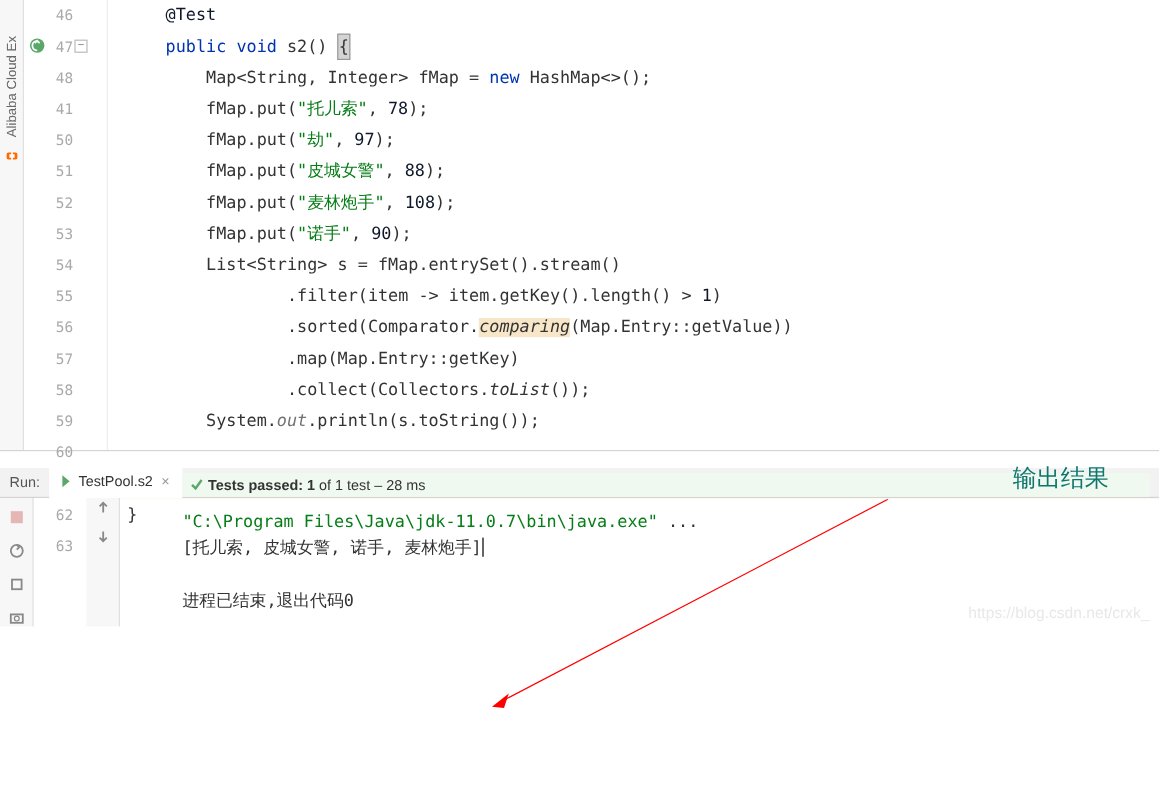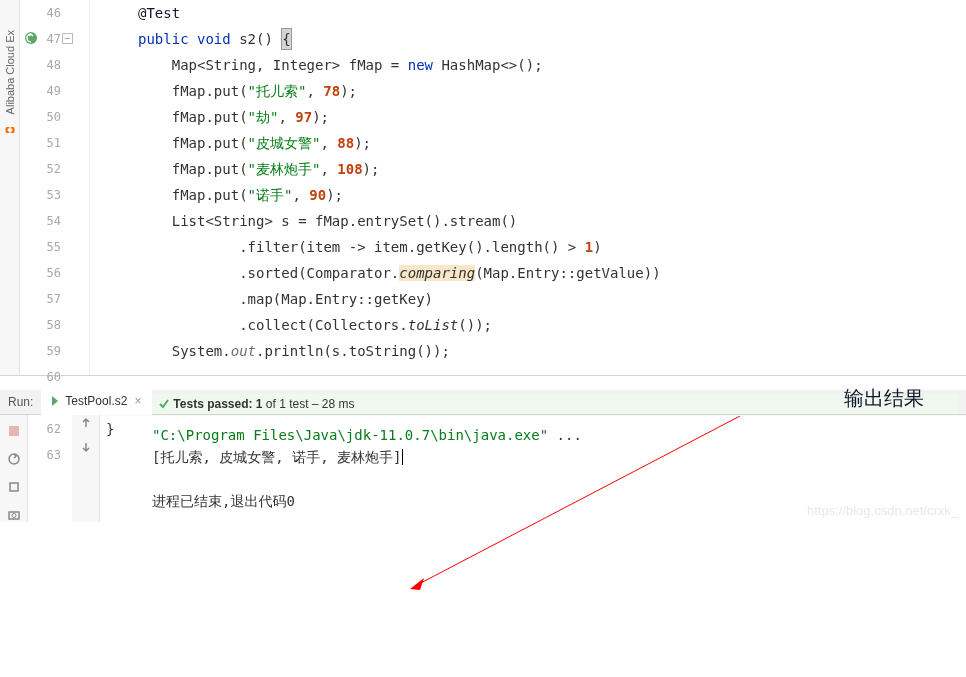--- a/index.html
+++ b/index.html
@@ -9,37 +9,37 @@
     .left-bar-text { writing-mode: vertical-rl; transform: rotate(180deg); font-size: 11px; color: #666; font-family: Arial,sans-serif; }
     .cloud-icon-left { width: 12px; height: 12px; margin-top: 10px; }
     .gutter { width: 70px; background: #fff; border-right: 1px solid #eee; position: relative; }
     .line-num { position: absolute; right: 28px; text-align: right; color: #a9a9a9; font-size: 12px; height: 26px; line-height: 26px; }
     .gutter-icon { position: absolute; right: 6px; width: 14px; height: 14px; }
     .code-area { flex: 1; position: relative; font-size: 14px; }
     .code-line { height: 26px; line-height: 26px; white-space: pre; position: absolute; left: 48px; }
     .kw { color: #0033b3; }
     .ann { color: #0f172a; }
     .str { color: #067d17; }
-    .num-lit { color: #c2410c; font-weight: bold; }
+    .num-lit { color: #0f172a; }
     .italic { font-style: italic; }
     .hl-brace { background: #d4d4d4; border: 1px solid #999; display: inline-block; line-height: 20px; }
     .comparing-hl { background: #f7e7c8; }
     .caret-line { position: absolute; left: 0; right: 0; height: 26px; background: #fcfaed; }
     .run-header { position: absolute; display: flex; align-items: center; height: 25px; border-bottom: 1px solid #d4d4d4; width: 100%; background: #f2f2f2; font-family: Arial,sans-serif; font-size: 12px; }
     .run-label { padding: 0 8px; color: #555; }
     .run-tab { padding: 0 8px; display: flex; align-items: center; gap: 4px; border-bottom: 2px solid transparent; height: 25px; }
     .run-tab.active { background: #fff; }
     .run-body { display: flex; width: 100%; margin-top: 14px; gap: 44px; }
     .run-left-icons { width: 28px; background: #f7f7f7; border-right: 1px solid #e0e0e0; display: flex; flex-direction: column; align-items: center; padding-top: 6px; gap: 14px; }
     .run-left-icons2 { width: 28px; background: #f7f7f7; border-right: 1px solid #e0e0e0; display: flex; flex-direction: column; align-items: center; padding-top: 2px; gap: 10px; }
     .run-content { flex: 1; padding: 4px 8px; font-size: 14px; position: relative; }
     .tests-bar { background: #f0f9f0; padding: 3px 6px; font-size: 12px; font-family: Arial,sans-serif; margin-bottom: 10px; }
     .console-line { white-space: pre; line-height: 22px; }
     .console-str { color: #067d17; }
-    .annotation-red { position: absolute; color: #0f172a; font-size: 20px; font-family: "SimSun",serif; right: 42px; top: 385px; }
+    .annotation-red { position: absolute; color: #0f766e; font-size: 20px; font-family: "SimSun",serif; right: 42px; top: 385px; }
     .arrow-svg { position: absolute; left: 410px; top: 416px; pointer-events: none; }
     .watermark { position: absolute; right: 8px; bottom: 4px; color: #e8e8e8; font-size: 13px; font-family: Arial,sans-serif; }
     .fold-minus { position:absolute; width:11px; height:11px; border:1px solid #bbb; background:#fff; font-size:9px; line-height:9px; text-align:center; color:#888;}
     .tab-close { font-size:12px; color:#999; padding:0 3px; }
     .run-container { position: relative; }
   </style>
 </head>
 <body>
 
 <div class="editor-area">
@@ -52,21 +52,21 @@
   <div class="gutter">
     <div class="line-num" style="top:0">46</div>
     <div class="line-num" style="top:26px">47</div>
     <svg class="gutter-icon" style="top:31px;left:4px" viewBox="0 0 14 14">
         <circle cx="7" cy="7" r="6" fill="#59a869"></circle>
         <path d="M7 3a4 4 0 100 8" fill="none" stroke="#fff" stroke-width="1.5"></path>
         <path d="M5 5l2-2 2 2" fill="none" stroke="#fff" stroke-width="1.5"></path>
       </svg>
     <div class="fold-minus" style="top:33px;right:16px">−</div>
     <div class="line-num" style="top:52px">48</div>
-    <div class="line-num" style="top:78px">49</div>
+    <div class="line-num" style="top:78px">41</div>
     <div class="line-num" style="top:104px">50</div>
     <div class="line-num" style="top:130px">51</div>
     <div class="line-num" style="top:156px">52</div>
     <div class="line-num" style="top:182px">53</div>
     <div class="line-num" style="top:208px">54</div>
     <div class="line-num" style="top:234px">55</div>
     <div class="line-num" style="top:260px">56</div>
     <div class="line-num" style="top:286px">57</div>
     <div class="line-num" style="top:312px">58</div>
     <div class="line-num" style="top:338px">59</div>

